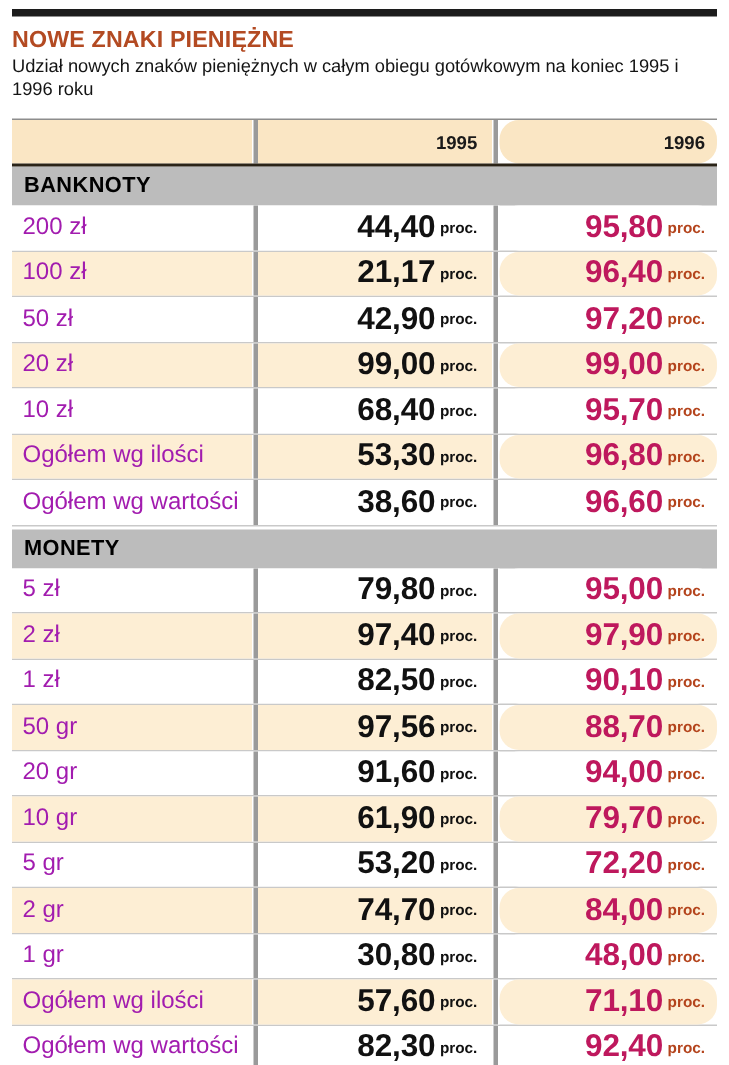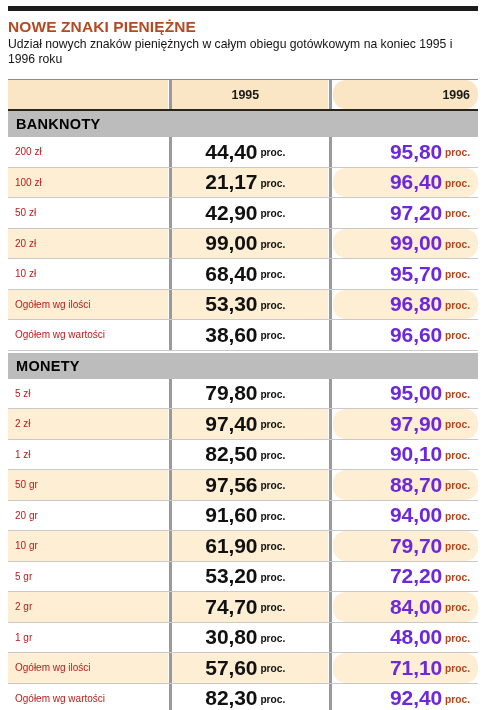--- a/index.html
+++ b/index.html
@@ -50,21 +50,21 @@
     display:flex;
     align-items:stretch;
     position:relative;
   }
   .cell{
     box-sizing:border-box;
     display:flex;
     align-items:center;
   }
   .c-label{ width:163px; padding-left:7px; }
-  .c-1995 { width:159px; justify-content:center; padding-right:10px; }
+  .c-1995 { width:159px; justify-content:flex-end; padding-right:10px; }
   .c-1996 { width:148px; justify-content:flex-end; padding-right:8px;border-radius:13px; }
   .gap{ width:5px; background:#ffffff; }
   .gap i{
     display:block;width:3px;height:100%;margin:0 auto;
     background:#9a9a9a;
   }
 
   
   .row-head{ height:29px; }
   .row-head .cell{ background:#fae6c4; }
@@ -95,29 +95,29 @@
 
   
   .row-data{ height:29.5px; border-bottom:1px solid #c9c9c9; }
   .row-data .c-label,
   .row-data .c-1995,
   .row-data .c-1996{ background:#ffffff; }
   .row-data.alt .c-label,
   .row-data.alt .c-1995,
   .row-data.alt .c-1996{ background:#fdeed4; }
 
-  .lbl{ font-size:10px; color:#b91c1c; }
+  .lbl{ font-size:16px; color:#a21caf; }
 
   .num{
     font-size:21px;
     font-weight:bold;
     color:#111111;
     letter-spacing:-.1px;
   }
-  .num.rust{ color:#6d28d9; }
+  .num.rust{ color:#be185d; }
   .unit{
     font-size:10.2px;
     font-weight:bold;
     color:#111111;
     margin-left:3px;
     position:relative;
     top:1px;
   }
   .unit.rust{ color:#b4441c; }
 </style>

